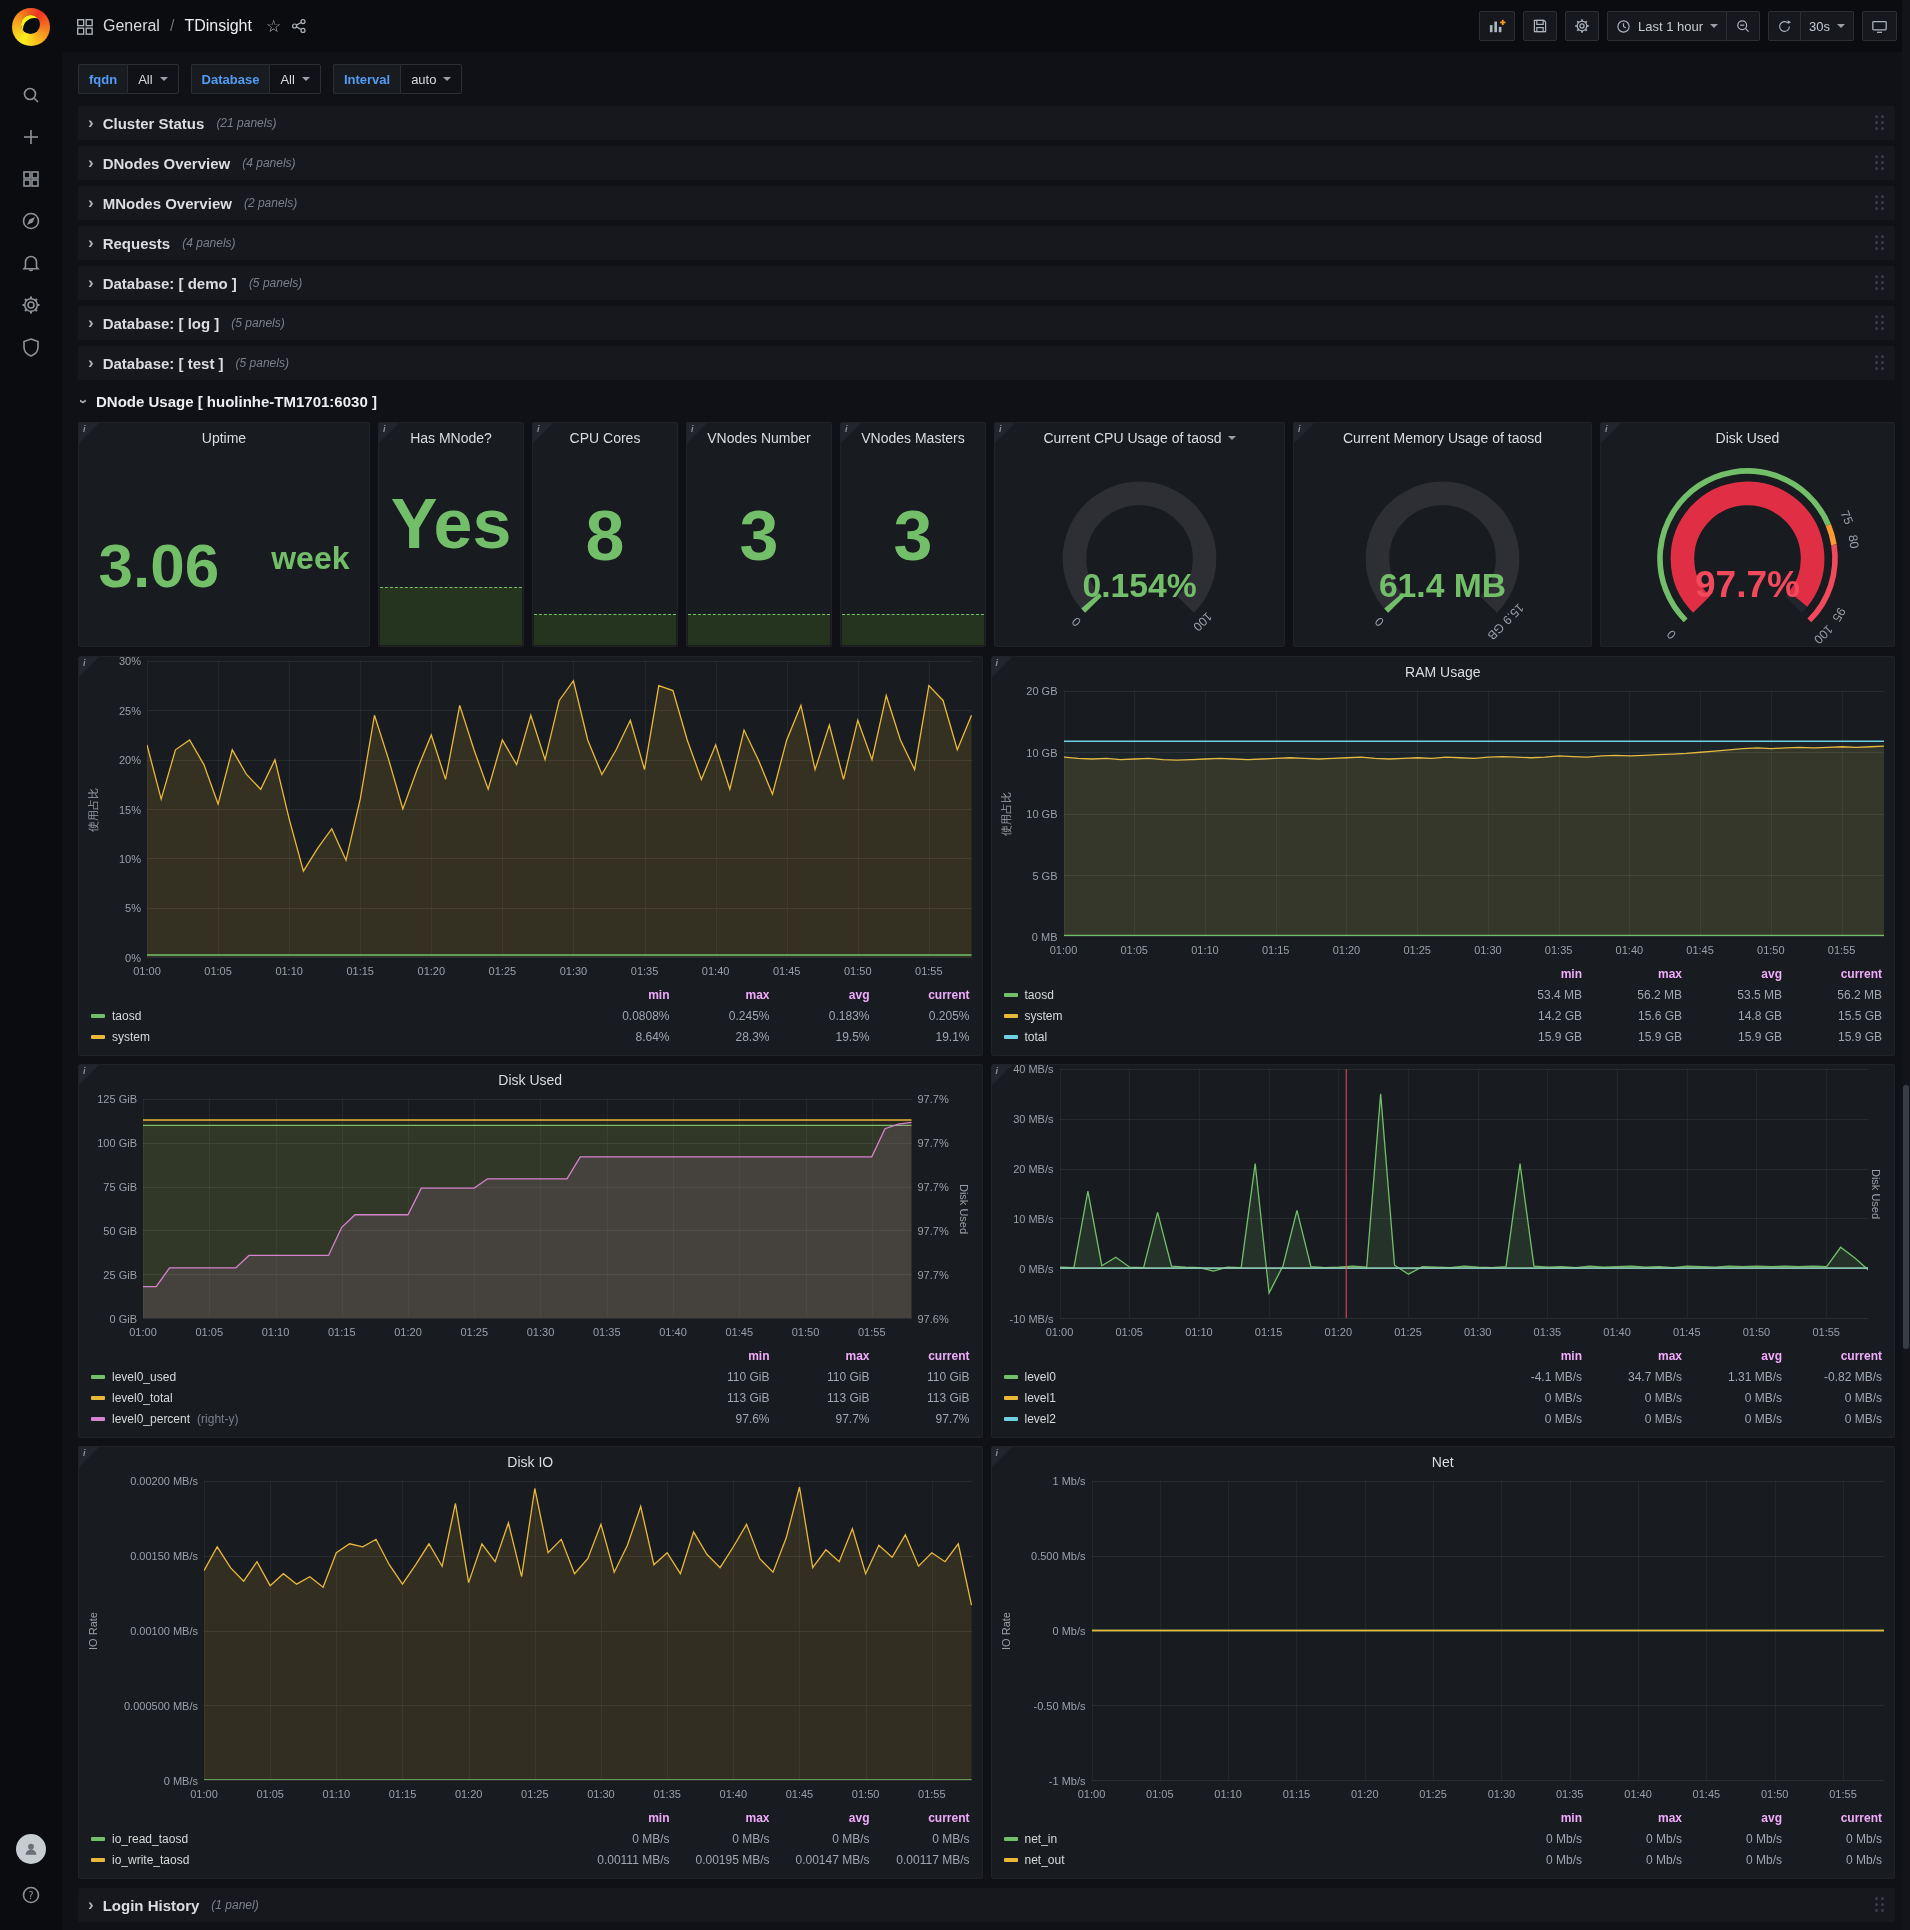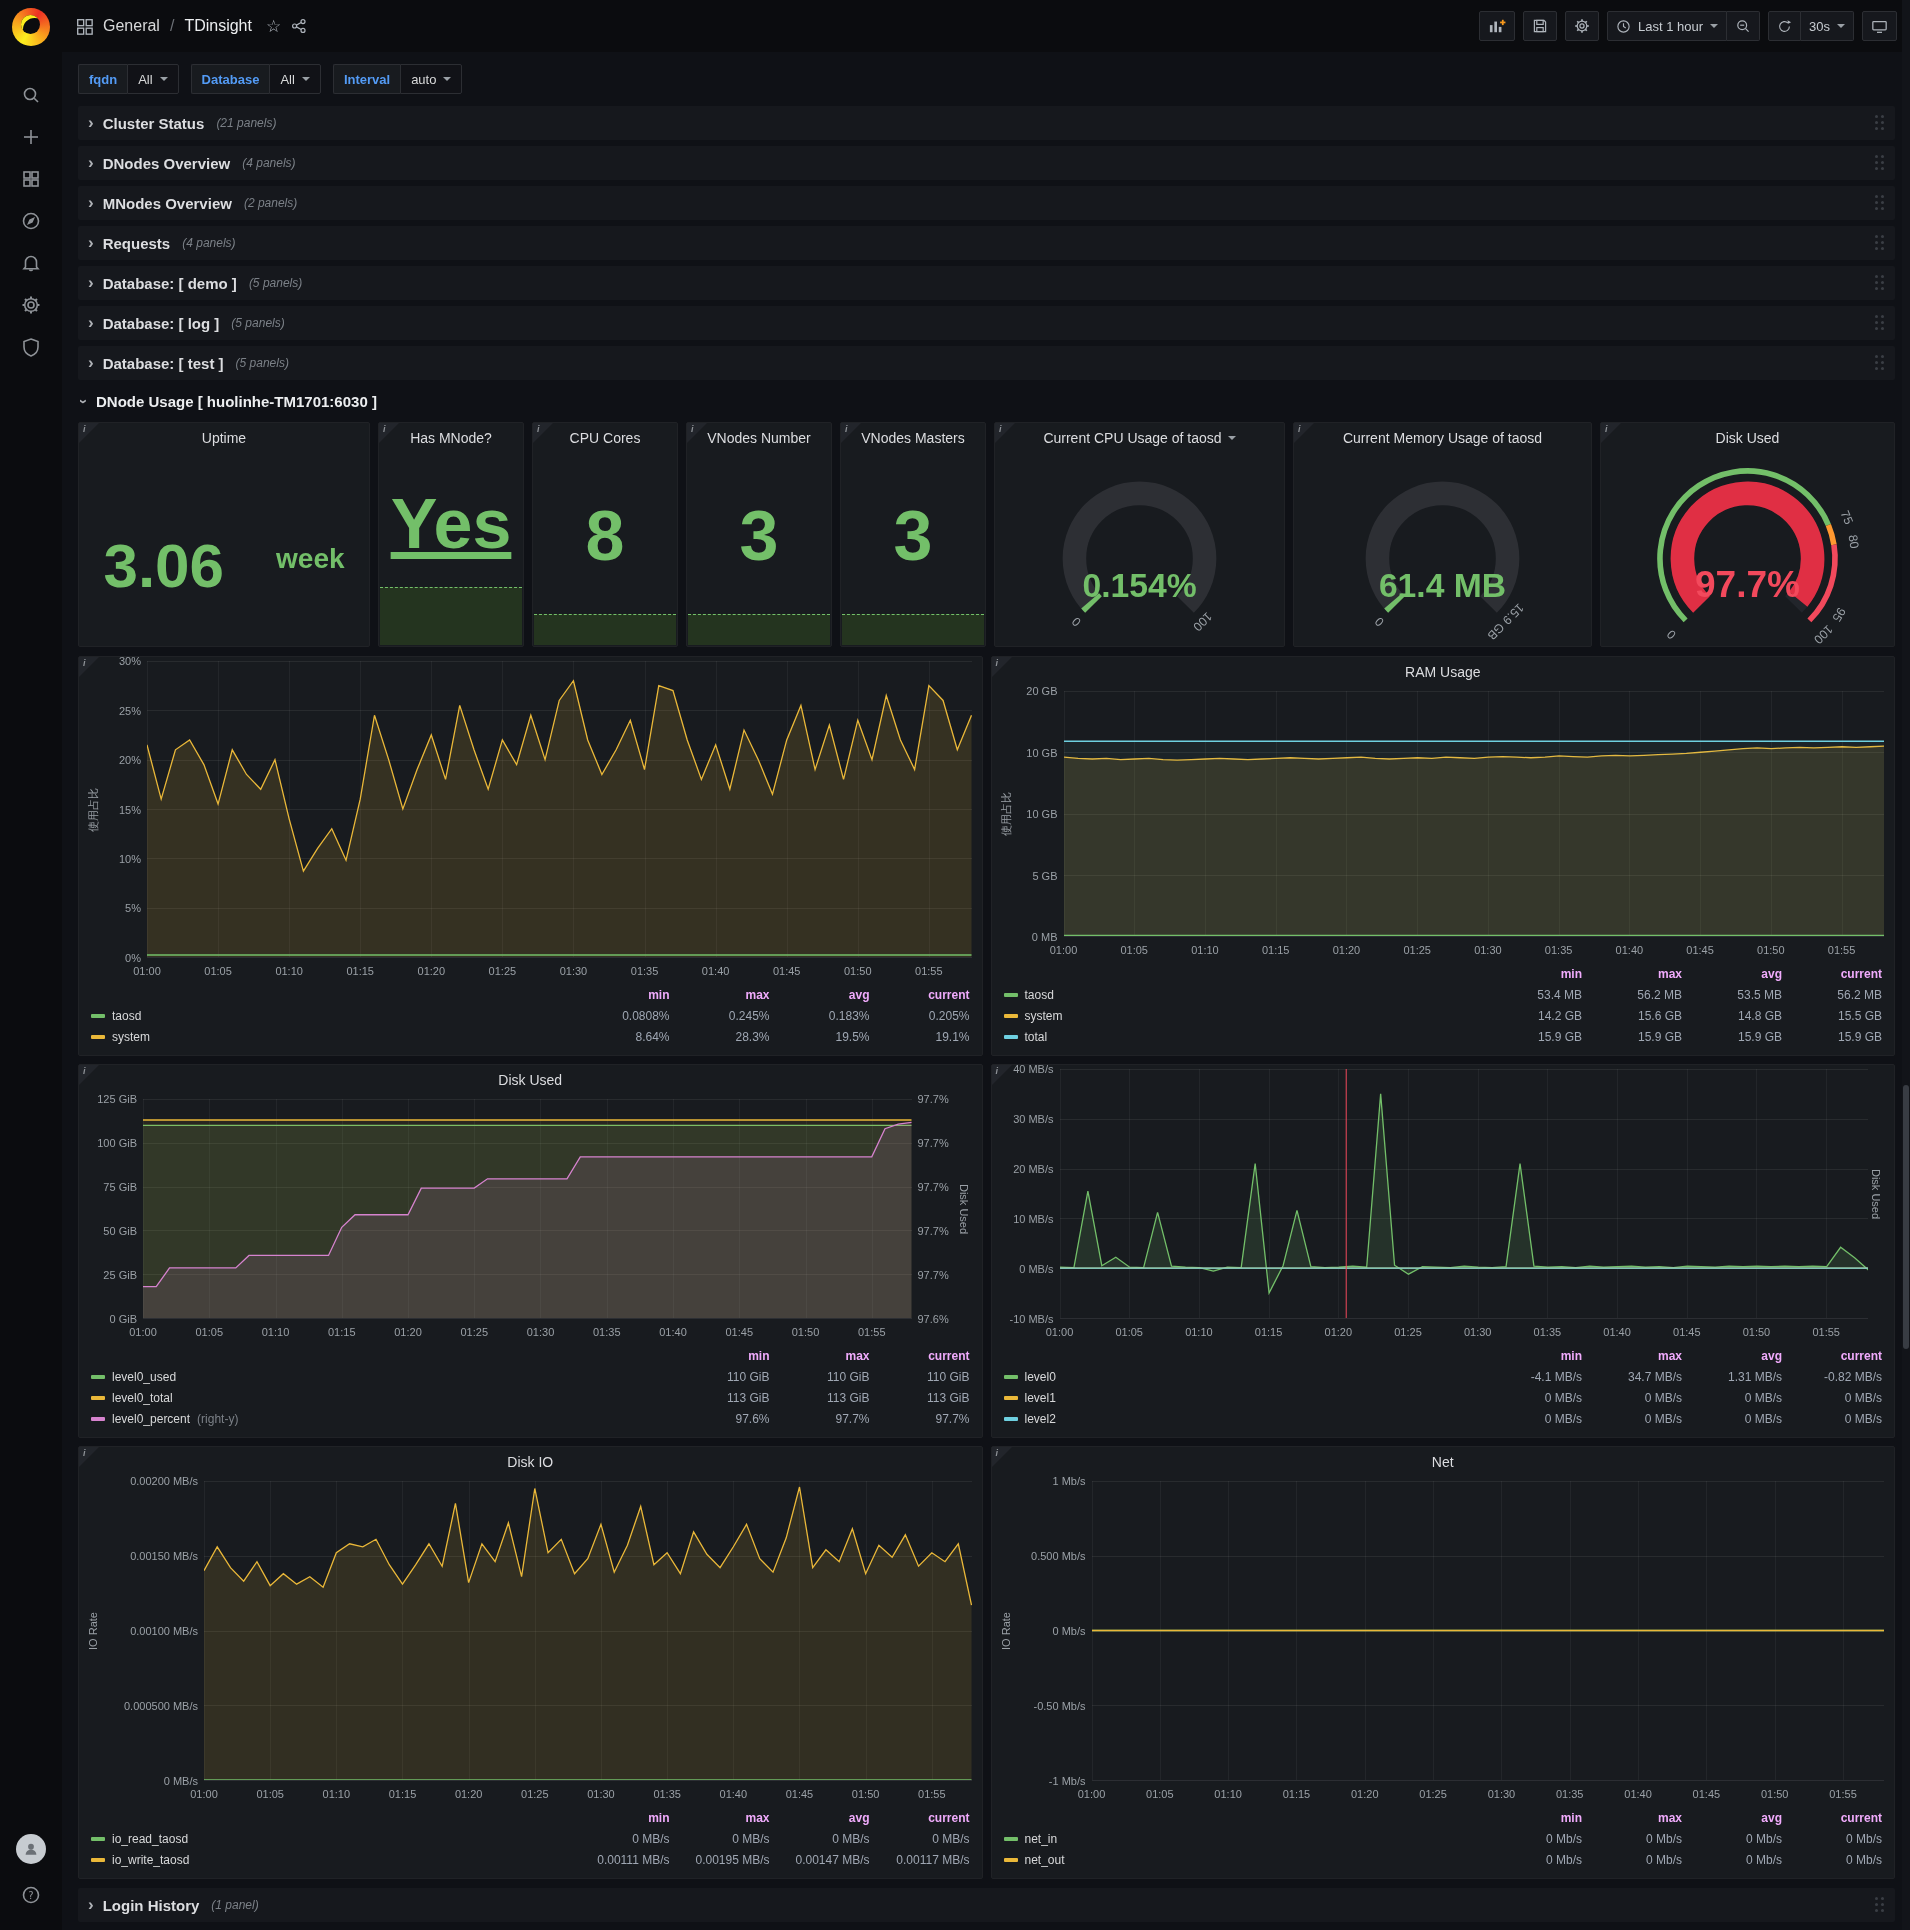--- a/index.html
+++ b/index.html
@@ -347,30 +347,30 @@
     </div>
 
     <div class="stats-grid" id="stats-grid">
         <div class="panel">
           <div class="icorner">
             <span>i</span>
           </div>
           <div class="ptitle">Uptime</div>
           <div class="stat-body">
             <span class="stat-val" style="font-size: 62px; margin-top: 32px;">3.06</span>
-            <span class="stat-unit" style="font-size: 28px; align-self: center; margin-top: 18px; margin-left: 40px;">week</span>
+            <span class="stat-unit" style="font-size: 32px; align-self: center; margin-top: 18px; margin-left: 40px;">week</span>
           </div>
         </div>
         <div class="panel">
           <div class="icorner">
             <span>i</span>
           </div>
           <div class="ptitle">Has MNode?</div>
           <div class="stat-body" style="inset: 30px 0px 51px;">
-            <span class="stat-val" style="font-size: 70px; text-decoration: underline;">Yes</span>
+            <span class="stat-val" style="font-size: 70px;">Yes</span>
           </div>
           <div class="spark" style="height: 26%;"></div>
         </div>
         <div class="panel">
           <div class="icorner">
             <span>i</span>
           </div>
           <div class="ptitle">CPU Cores</div>
           <div class="stat-body" style="inset: 30px 0px 27px;">
             <span class="stat-val" style="font-size: 70px;">8</span>

